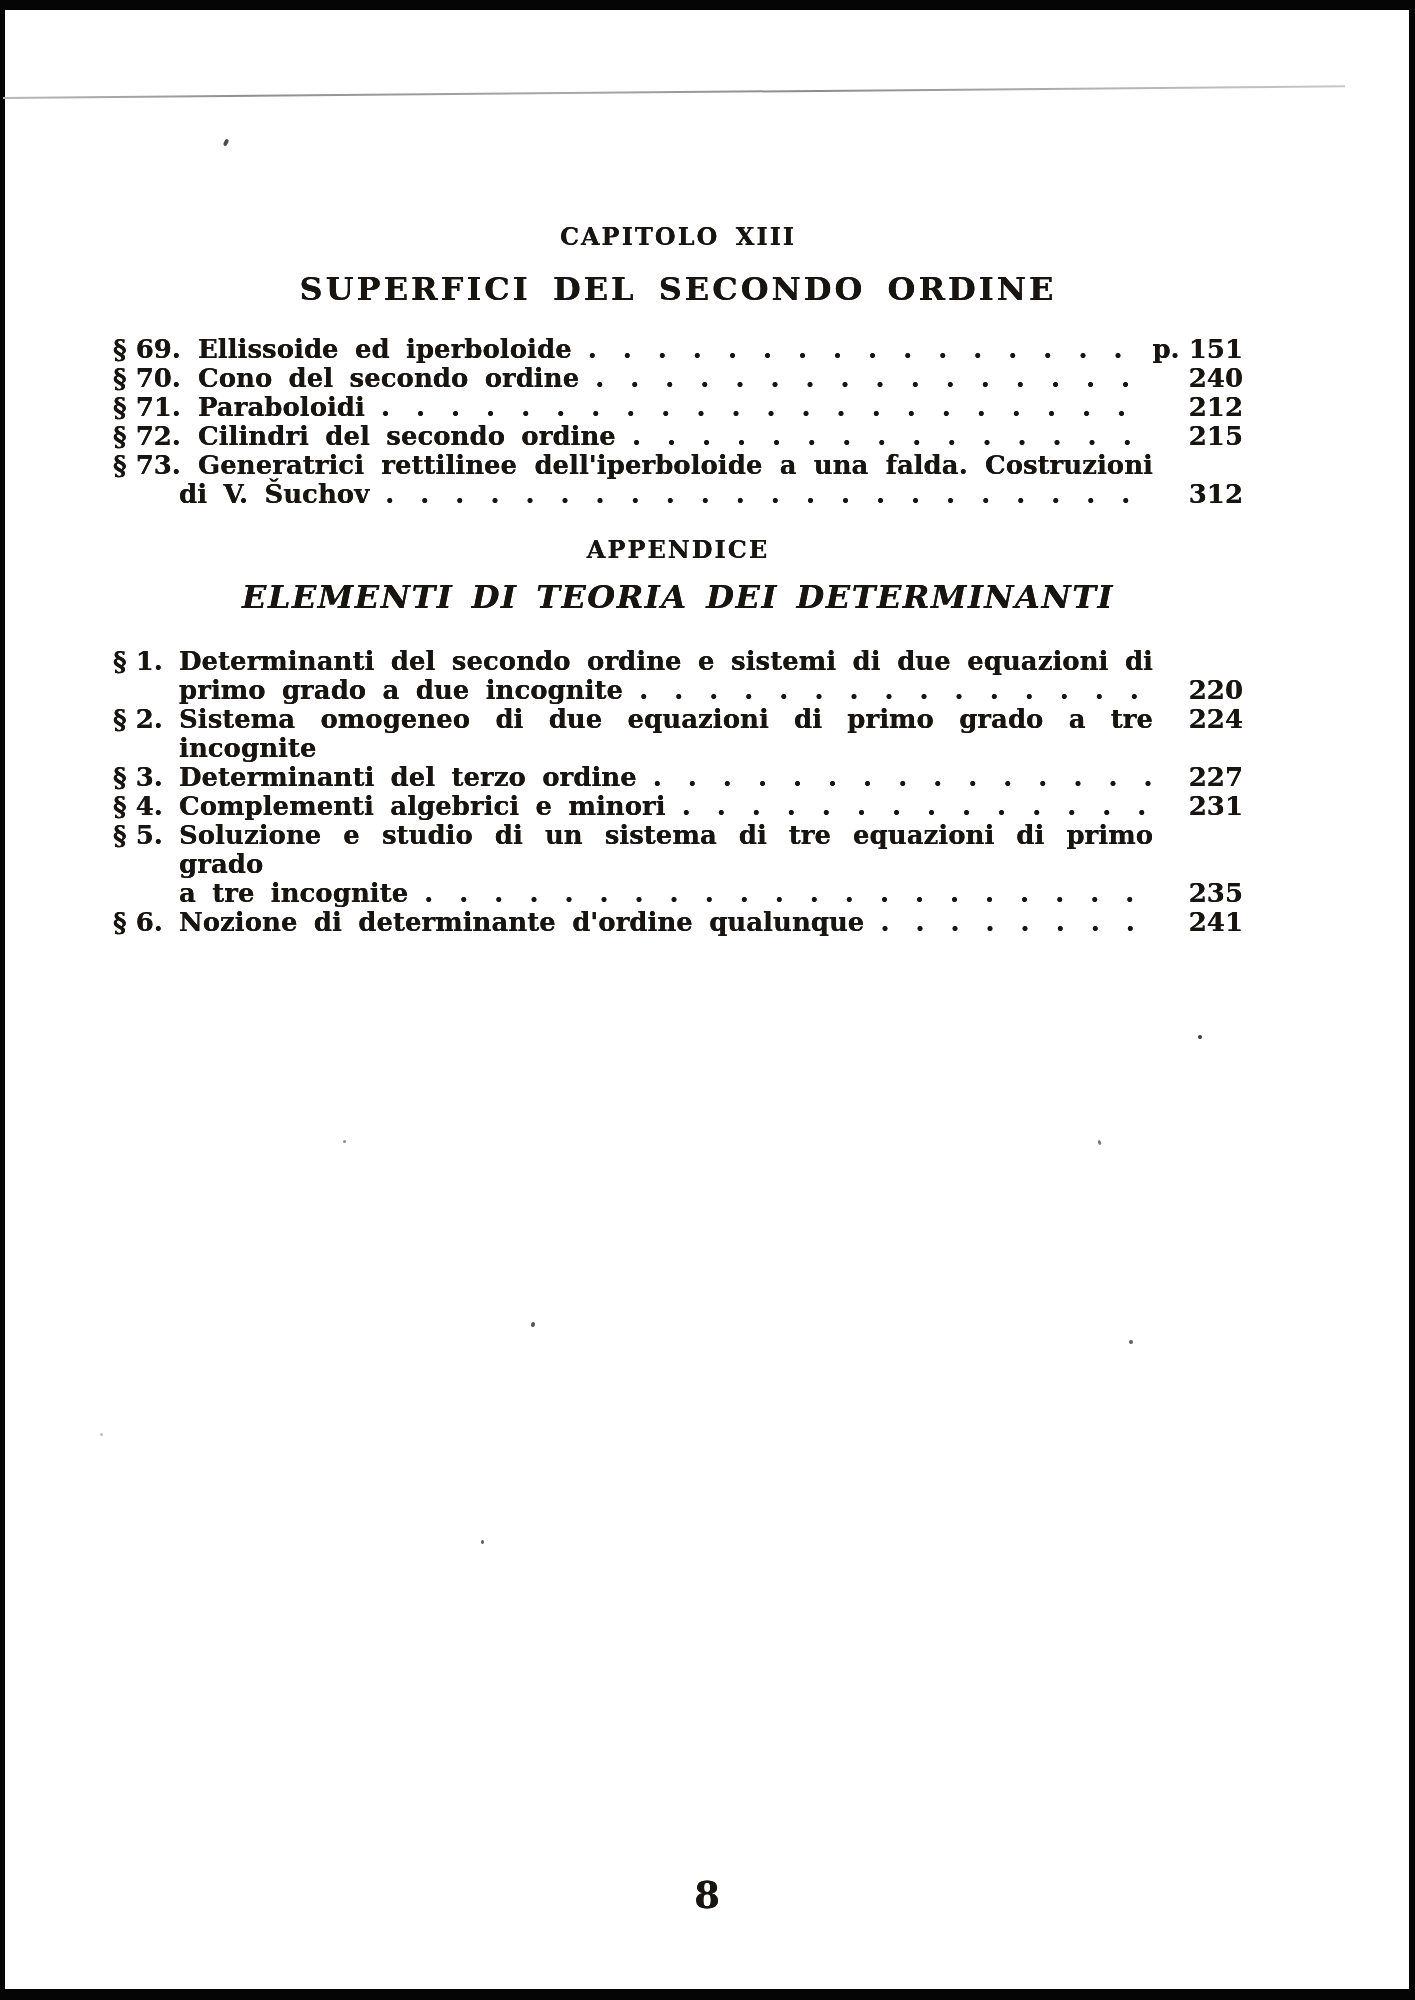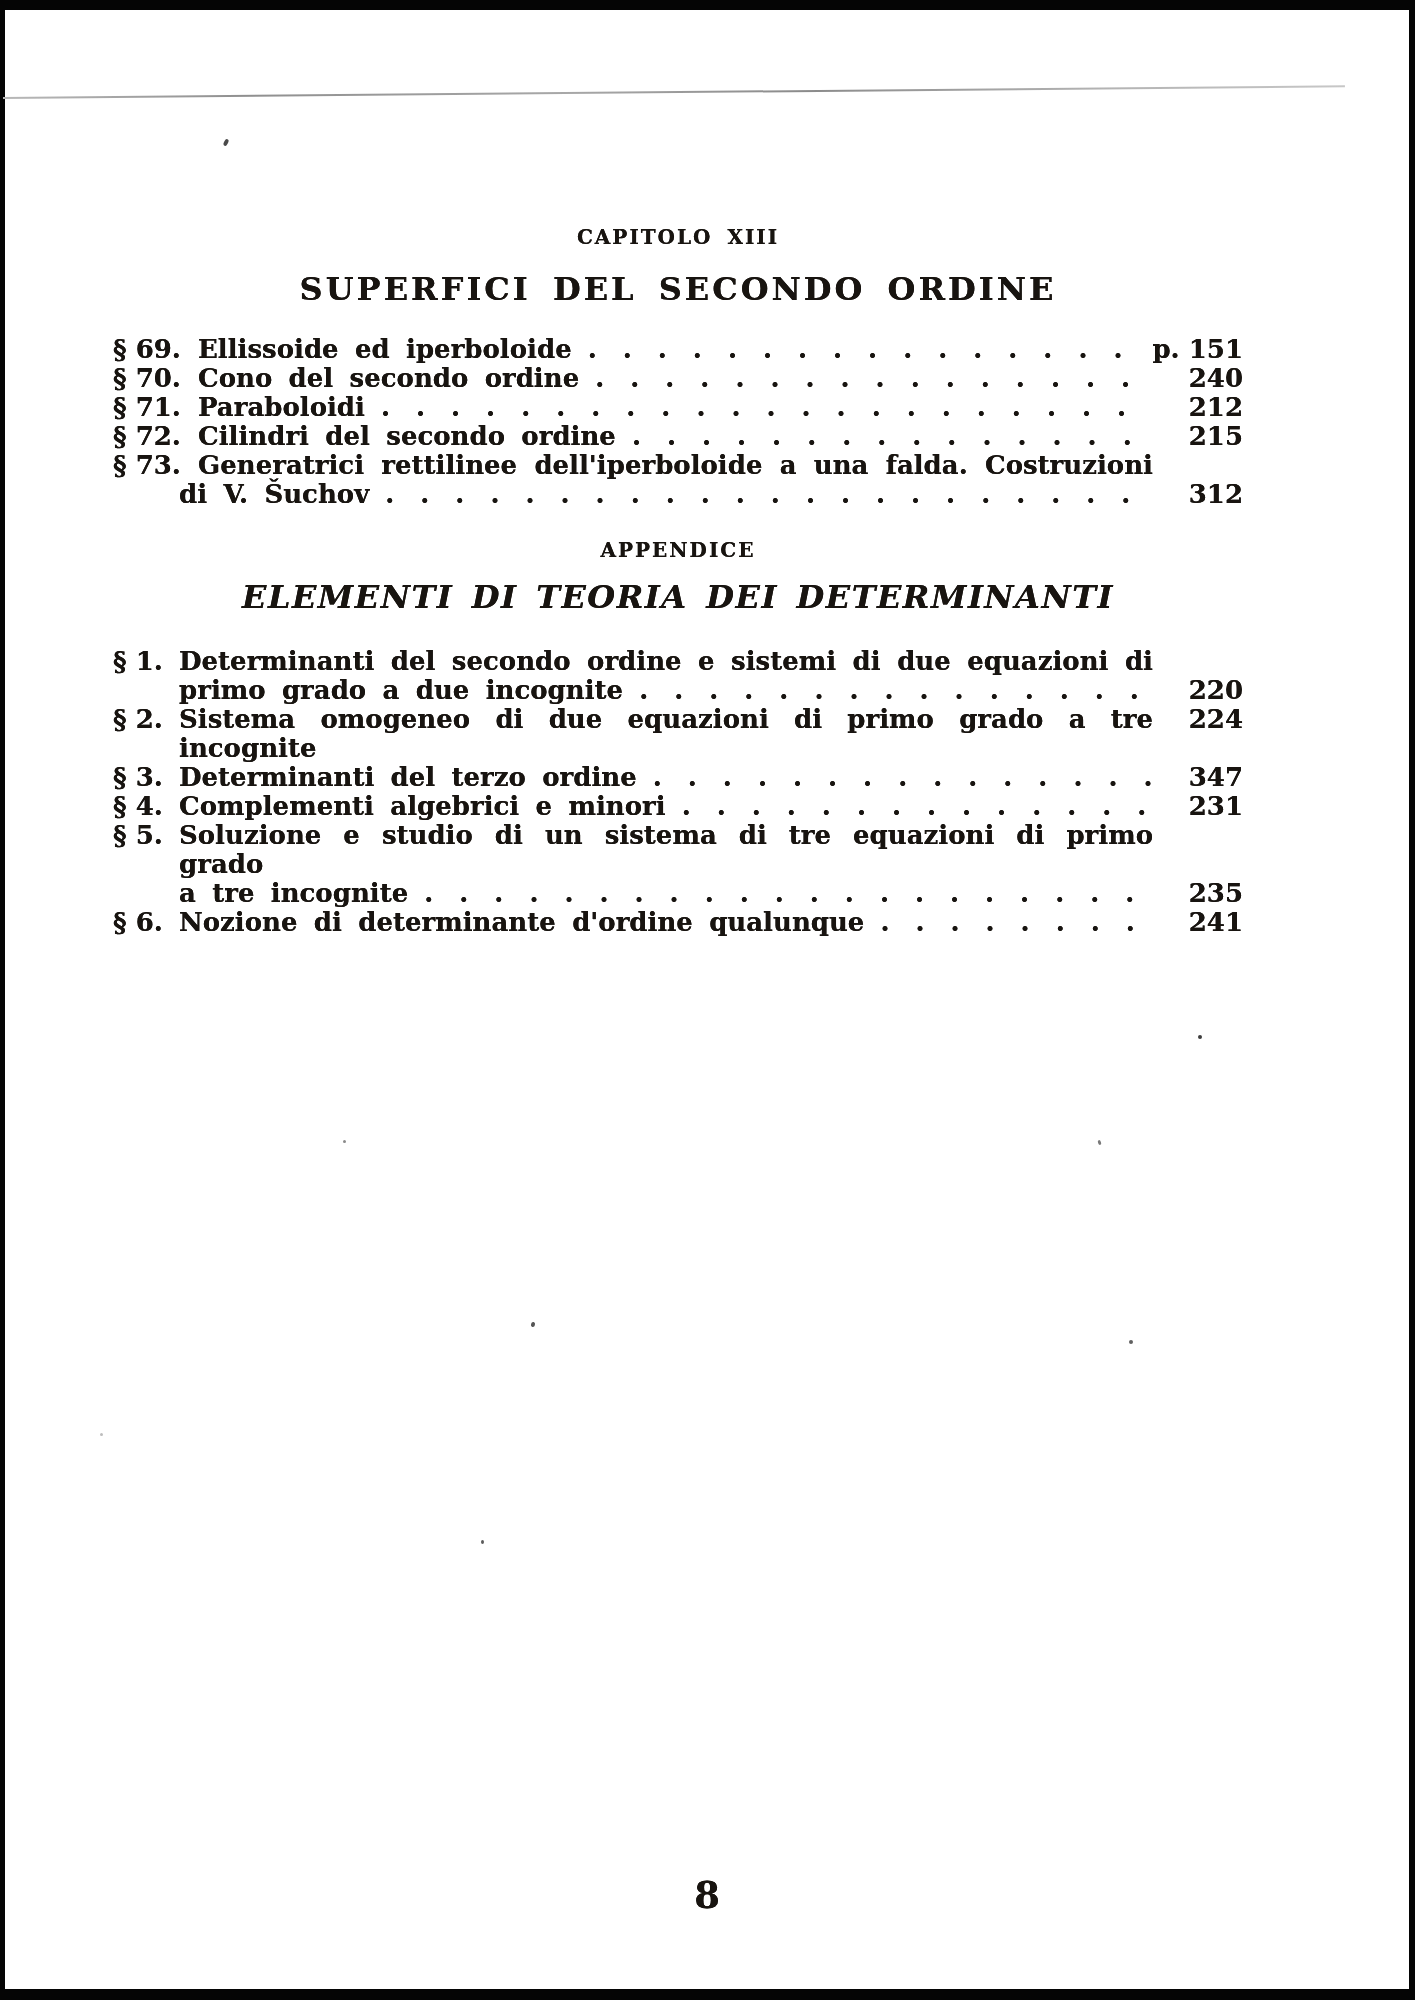--- a/index.html
+++ b/index.html
@@ -44,21 +44,21 @@
   }
   .content {
     position: absolute;
     left: 108px;
     top: 0;
     width: 1130px;
   }
   .kicker {
     margin: 0;
     text-align: center;
-    font-size: 20px;
+    font-size: 24px;
     line-height: 30px;
     letter-spacing: 2px;
     word-spacing: 6px;
     text-shadow: 0 0 0.4px currentColor;
   }
   .kicker--chapter  { margin-top: 212px; }
   .kicker--appendix { margin-top: 26px; }
   .sec-title {
     margin: 0;
     text-align: center;
@@ -198,21 +198,21 @@
           </div>
           <div class="toc-row">
             <span class="toc-label">§ 2.</span>
             <span class="toc-text fill">Sistema omogeneo di due equazioni di primo grado a tre incognite</span>
             <span class="toc-page">224</span>
           </div>
           <div class="toc-row">
             <span class="toc-label">§ 3.</span>
             <span class="toc-text">Determinanti del terzo ordine</span>
             <span class="leader">..................................................</span>
-            <span class="toc-page">347</span>
+            <span class="toc-page">227</span>
           </div>
           <div class="toc-row">
             <span class="toc-label">§ 4.</span>
             <span class="toc-text">Complementi algebrici e minori</span>
             <span class="leader">..................................................</span>
             <span class="toc-page">231</span>
           </div>
           <div class="toc-row">
             <span class="toc-label">§ 5.</span>
             <span class="toc-text fill">Soluzione e studio di un sistema di tre equazioni di primo grado</span>

